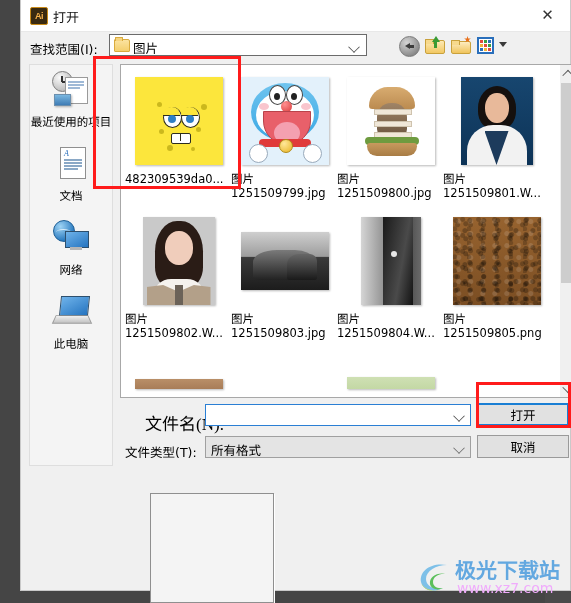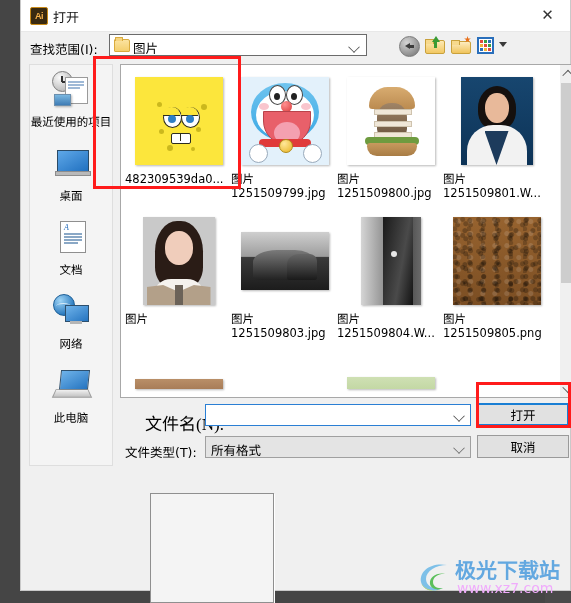--- a/index.html
+++ b/index.html
@@ -433,27 +433,20 @@
           <span class="doc">
               <i></i>
               <i></i>
               <i></i>
             </span>
           <span class="thumb"></span>
         </div>
         <div class="lbl">最近使用的项目</div>
       </div>
 
-      <div class="place">
-        <div class="pic ic-desktop">
-          <span class="scr"></span>
-            <span class="base"></span>
-        </div>
-        <div class="lbl">桌面</div>
-      </div>
 
       <div class="place">
         <div class="pic ic-doc">
           <span class="page">
               <i></i>
               <i></i>
               <i></i>
               <i></i>
             </span>
         </div>
@@ -561,20 +554,21 @@
             <div class="thumb tn-portrait2">
               <span class="p2-hair"></span>
                 <span class="p2-face"></span>
               <span class="p2-shirt"></span>
                 <span class="p2-jacket"></span>
                 <span class="p2-tie"></span>
             </div>
           </div>
           <div class="cellname">
             <div>图片</div>
+            <div>1251509802.W...</div>
           </div>
         </div>
 
         <div class="cell" style="left:110px;top:148px;">
           <div class="thumbwrap">
             <div class="thumb tn-rock">
               <span class="rock-mass"></span>
                 <span class="rock-mass2"></span>
             </div>
           </div>

